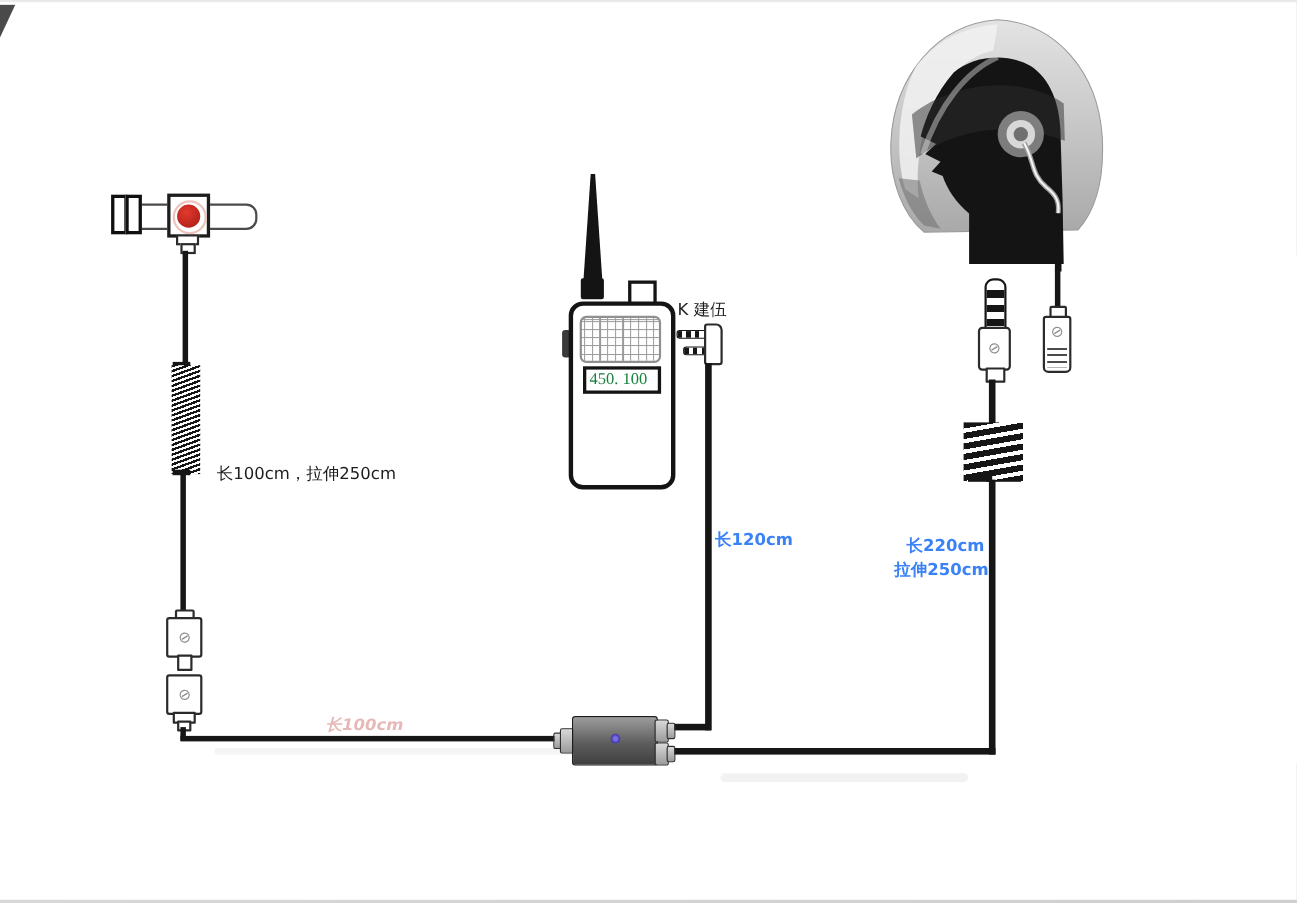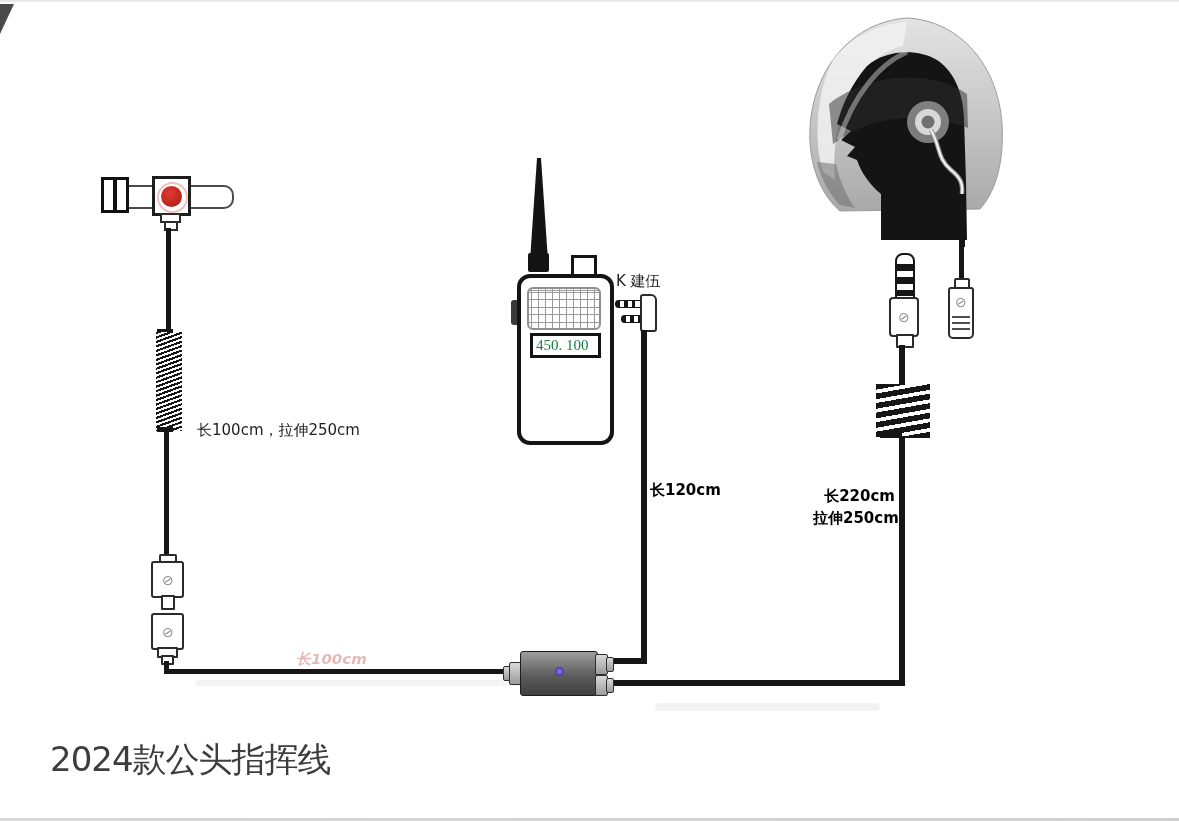--- a/index.html
+++ b/index.html
@@ -54,21 +54,21 @@
   .knob{position:absolute;left:511px;top:300px;width:8px;height:25px;background:#3a3a3a;border-radius:3px;}
   .grille{position:absolute;left:527px;top:287px;width:70px;height:39px;background:#fff;
        border:2px solid #909090;border-radius:6px;
        background-image:repeating-linear-gradient(0deg,#9a9a9a 0 1px,transparent 1px 7.5px),
                         repeating-linear-gradient(90deg,#9a9a9a 0 1px,transparent 1px 7px);
        background-position:2px 2px;}
   .display{position:absolute;left:530px;top:333px;width:62px;height:19px;background:#fff;
        border:3px solid #141414;font-family:"Liberation Serif","DejaVu Serif",serif;
        font-size:15px;color:#15803d;line-height:19px;padding-left:3px;}
   
-  .red-label{position:absolute;color:#000000;font-size:15px;font-weight:600;white-space:nowrap;}
+  .red-label{position:absolute;color:#3b82f6;font-size:15px;font-weight:600;white-space:nowrap;}
   .black-label{position:absolute;color:#1e1e1e;font-size:15px;white-space:nowrap;}
   .faded-label{position:absolute;color:rgba(197,85,85,0.42);font-size:15px;font-weight:600;
        filter:blur(0.7px);transform:scaleY(0.95);white-space:nowrap;font-style:italic;}
   .title{position:absolute;left:50px;top:737px;font-size:34px;font-weight:500;color:#3d3d3d;
        letter-spacing:-1px;white-space:nowrap;}
   .smudge{position:absolute;background:#efefef;border-radius:4px;}
   
   .corner-fold{position:absolute;left:0;top:4px;width:14px;height:30px;background:#4a4a4a;
        clip-path:polygon(0 0,100% 0,0 100%);}
   .edge-bottom{position:absolute;left:0;bottom:0;width:100%;height:3px;background:linear-gradient(90deg,#d8d8d8,#cfcfcf);}
@@ -188,15 +188,14 @@
   <div class="conn-body" style="left:896px;top:334px;width:14px;height:10px;border-radius:1px;"></div>
   <div class="cable" style="left:899px;top:345px;width:6px;height:42px;"></div>
 
   <div class="coil-right"></div>
   <div class="cable" style="left:880px;top:432px;width:22px;height:6px;"></div>
   <div class="cable" style="left:899px;top:436px;width:6px;height:250px;"></div>
 
   <div class="red-label" style="left:813px;top:487px;width:82px;text-align:right;">长220cm</div>
   <div class="red-label" style="left:813px;top:509px;width:82px;text-align:right;">拉伸250cm</div>
 
-  <div class="title">2024款公头指挥线</div>
 
 </div>
 
 </body></html>

